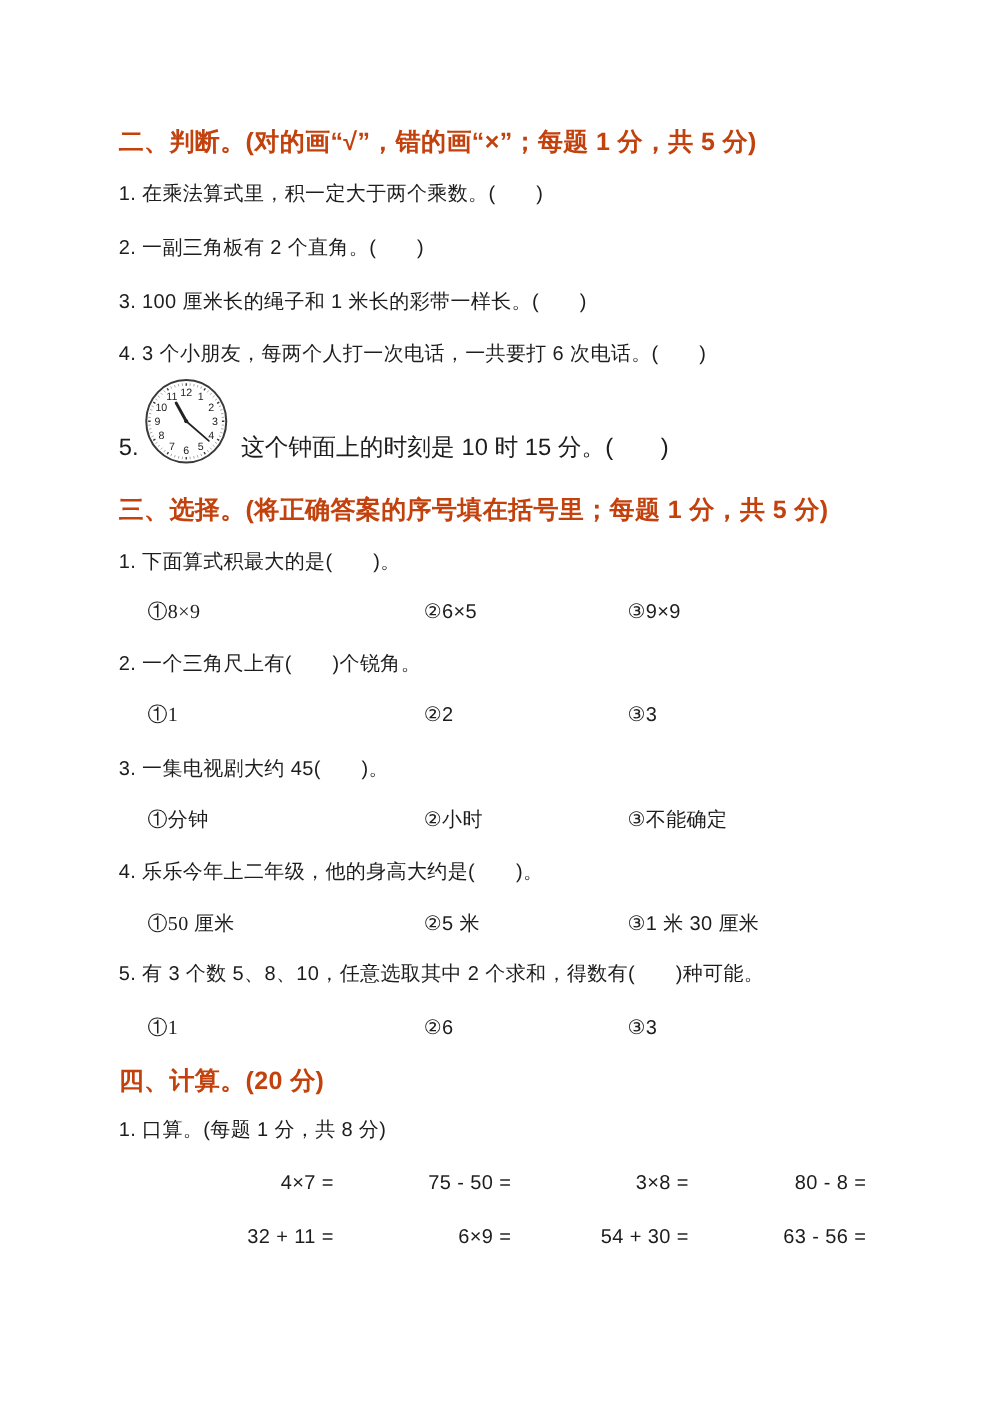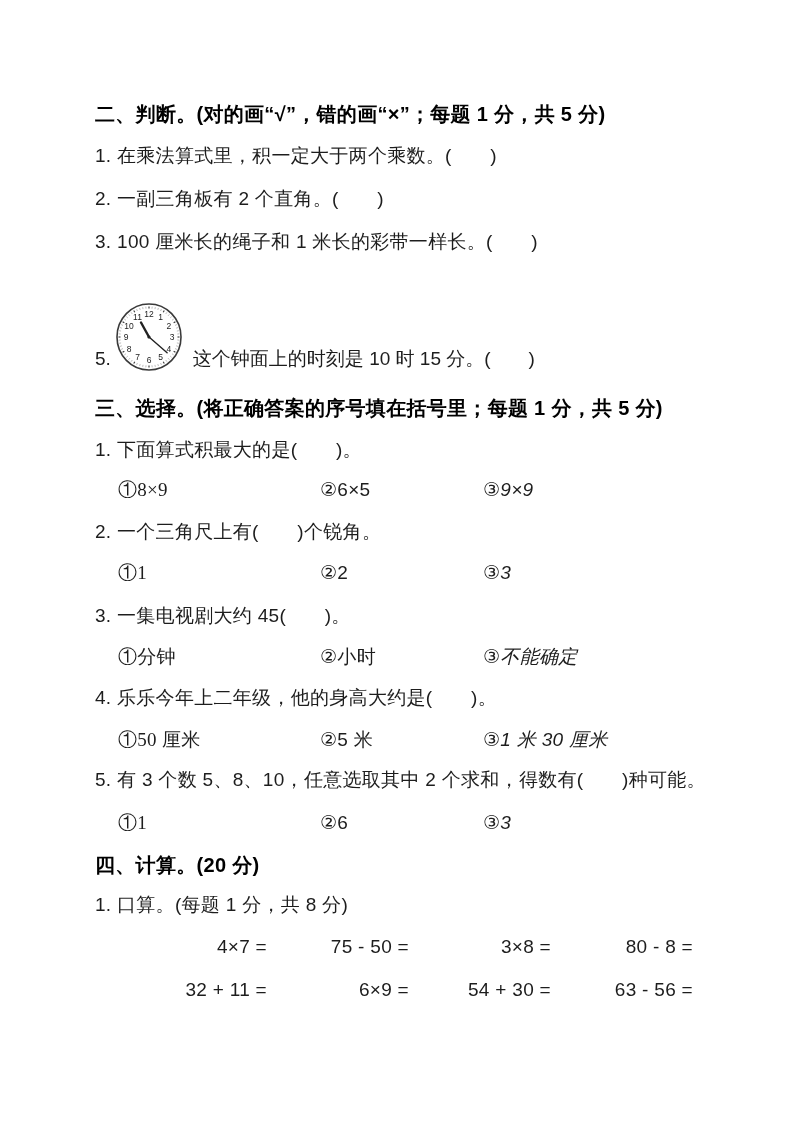--- a/index.html
+++ b/index.html
@@ -8,37 +8,37 @@
     width:793px;height:1122px;
     margin:0 auto;
     background:#ffffff;
     font-family:"Liberation Sans","DejaVu Sans",sans-serif;
     color:#1d1d1d;
     overflow:hidden;
   }
   .line{
     position:absolute;
     left:95px;
-    font-size:19px;
+    font-size:16px;
     line-height:26px;
     white-space:nowrap;
     letter-spacing:0.3px;
   }
   .sec-title{
     font-weight:bold;
     font-size:20px;
-    color:#000000;
+    color:#c2410c;
   }
   .opts{
     left:118px;
     display:flex;
   }
   .opt1{display:inline-block;width:202px;font-family:Liberation Serif, serif;}
-  .opt2{display:inline-block;width:163px;}
-  .opt3{display:inline-block;font-style:italic;}
+  .opt2{display:inline-block;width:163px;margin-left:19px;}
+  .opt3{display:inline-block;}
   .calc-row{
     left:125px;
     display:flex;
     text-align:right;
   }
   .calc-cell{display:inline-block;width:142px;}
   .clock-row{
     position:absolute;
     left:95px;
     top:300px;
@@ -59,20 +59,21 @@
 </head>
 <body>
 
 <div class="page">
 
   <div class="line sec-title" style="top:101px">二、判断。(对的画“√”，错的画“×”；每题 1 分，共 5 分)</div>
 
   <div class="line" style="top:143px">1. 在乘法算式里，积一定大于两个乘数。(　　)</div>
   <div class="line" style="top:186px">2. 一副三角板有 2 个直角。(　　)</div>
   <div class="line" style="top:229px">3. 100 厘米长的绳子和 1 米长的彩带一样长。(　　)</div>
+  <div class="line" style="top:271px">4. 3 个小朋友，每两个人打一次电话，一共要打 6 次电话。(　　)</div>
 
   <div class="clock-row">
     <span class="tail">5.</span>
     <span class="clock-wrap">
       <svg id="clock-svg" width="68" height="70" viewBox="0 0 68 70" xmlns="http://www.w3.org/2000/svg">
         <ellipse cx="34" cy="35" rx="32" ry="33" fill="#ffffff" stroke="#3a3a3a" stroke-width="1.6"></ellipse>
 
         <line x1="34.00" y1="6.50" x2="34.00" y2="4.50" stroke="#333" stroke-width="1.1"></line>
           <line x1="36.98" y1="6.66" x2="37.19" y2="4.67" stroke="#777" stroke-width="0.5"></line>
           <line x1="39.93" y1="7.12" x2="40.34" y2="5.17" stroke="#777" stroke-width="0.5"></line>

